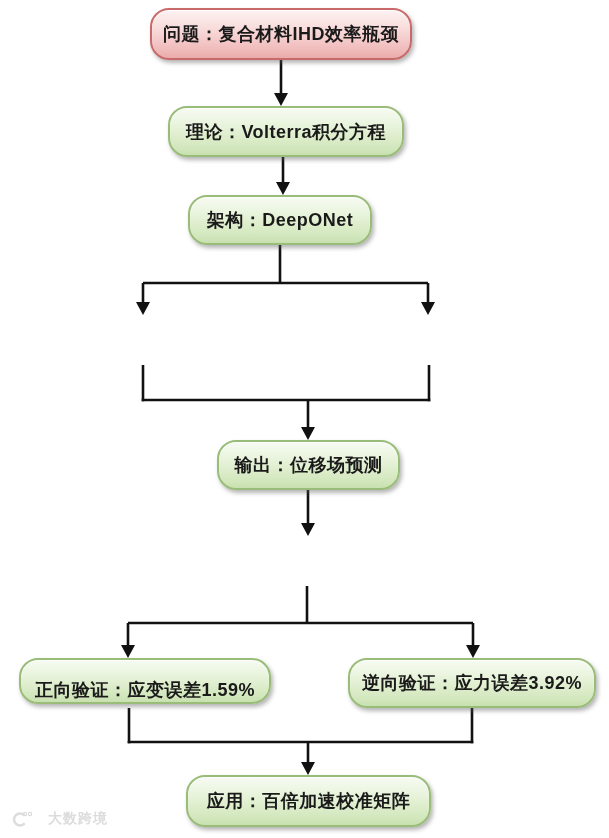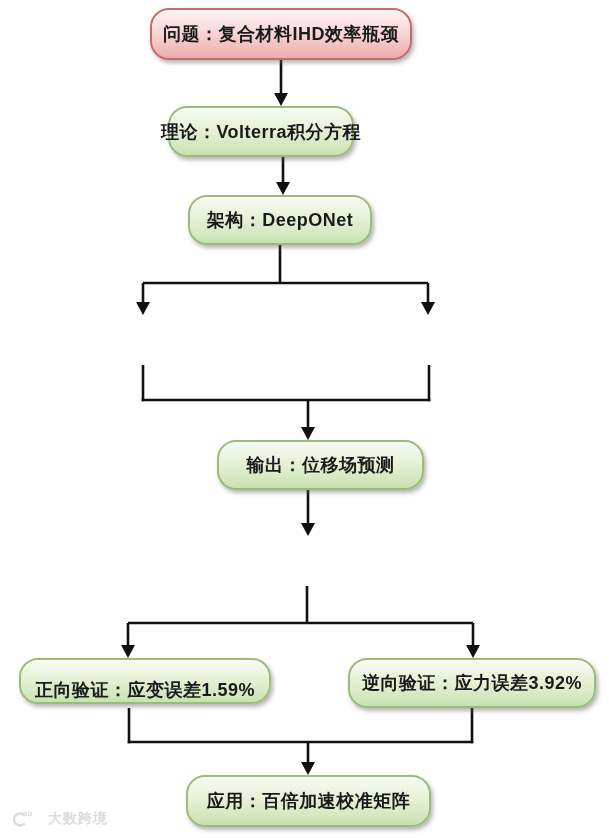--- a/index.html
+++ b/index.html
@@ -52,25 +52,25 @@
     border: 2px solid #c96a6a;
     background: linear-gradient(180deg,
       #fdf2f2 0%,
       #f9dede 35%,
       #f5caca 62%,
       #efb9b9 85%,
       #eaabab 100%);
   }
   
   .n-problem      { left: 150px; top:   8px; width: 262px; height: 52px; }
-  .n-theory       { left: 168px; top: 106px; width: 186px; height: 51px; }
+  .n-theory       { left: 168px; top: 106px; width: 236px; height: 51px; }
   .n-architecture { left: 188px; top: 195px; width: 184px; height: 50px; }
   .n-branch       { left:  23px; top: 315px; width: 240px; height: 50px; }
   .n-trunk        { left: 313px; top: 315px; width: 232px; height: 50px; }
-  .n-output       { left: 217px; top: 440px; width: 207px; height: 50px; }
+  .n-output       { left: 217px; top: 440px; width: 183px; height: 50px; }
   .n-engineering  { left: 207px; top: 536px; width: 201px; height: 50px; }
   .n-forward      { left:   19px; top: 658px; width: 252px; height: 46px; align-items: flex-end; }
   .n-inverse      { left: 348px; top: 658px; width: 248px; height: 50px; }
   .n-application  { left: 186px; top: 775px; width: 245px; height: 52px; }
 
   .watermark {
     position: absolute;
     left: 10px;
     top: 810px;
     display: flex;

